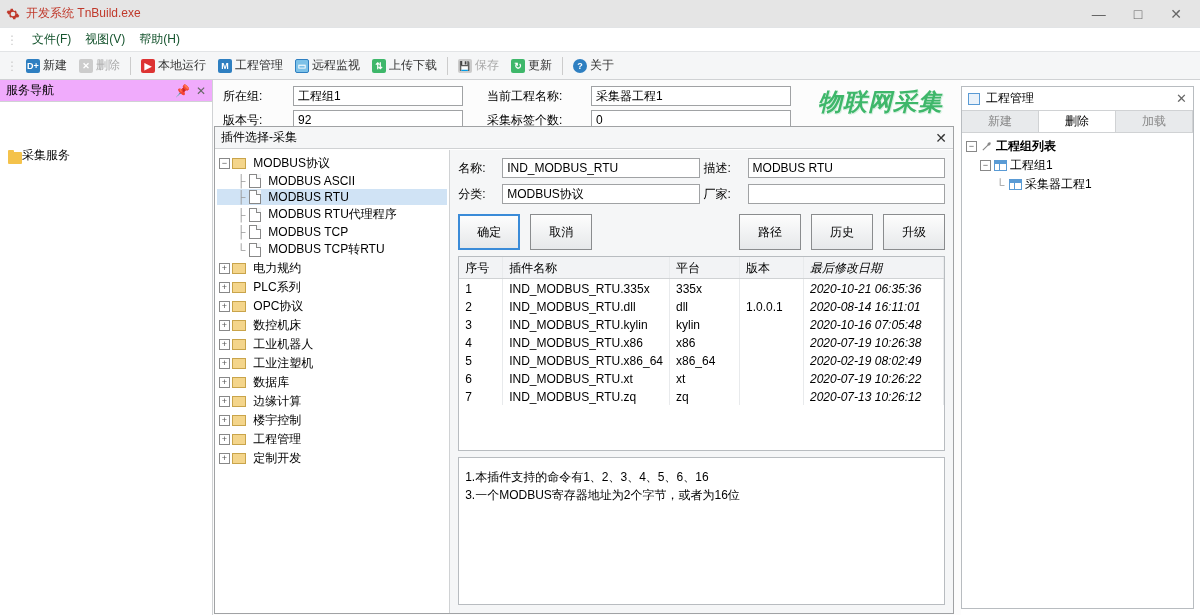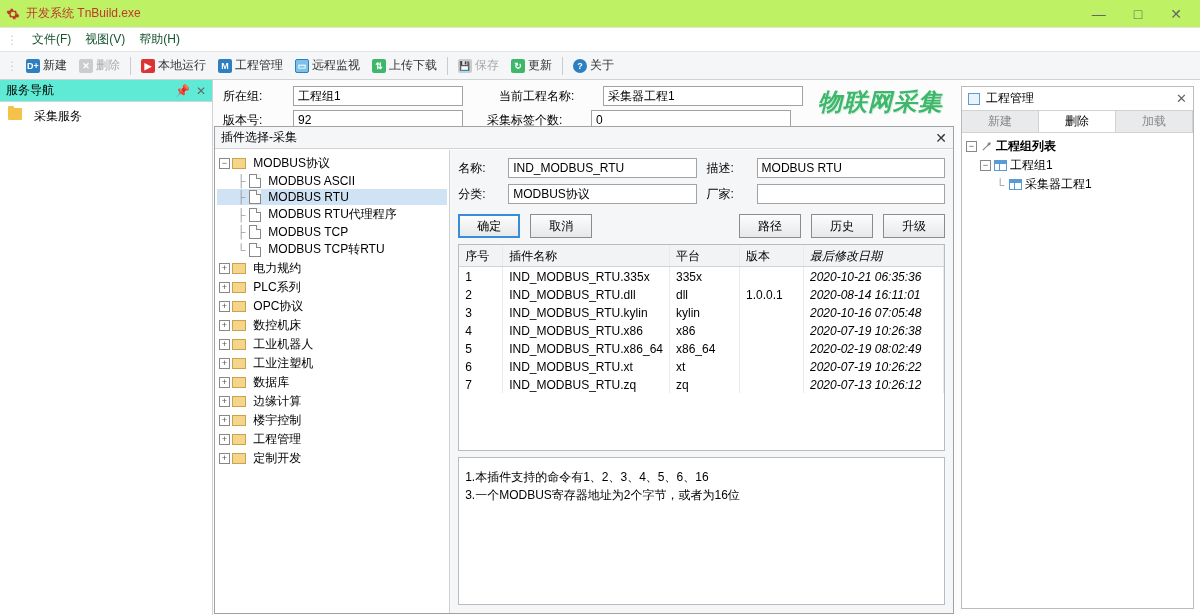--- a/index.html
+++ b/index.html
@@ -1,19 +1,19 @@
 <!DOCTYPE html>
 <html><head>
 <meta charset="utf-8">
 <style>
 * { box-sizing: border-box; margin: 0; padding: 0; font-family: "Microsoft YaHei", "SimSun", Arial, sans-serif; font-size: 12px; }
 body { background: #fff; width: 1200px; height: 615px; overflow: hidden; position: relative; }
 
 
-.titlebar { height: 28px; background: #bef264; display: flex; align-items: center; padding: 0 6px; border-bottom: 1px solid #e2e4e6; }
+.titlebar { height: 28px; background: #e5e5e5; display: flex; align-items: center; padding: 0 6px; border-bottom: 1px solid #e2e4e6; }
 .titlebar .gear { width: 14px; height: 14px; margin-right: 6px; }
 .titlebar .title { color: #c0392b; font-weight: 500; }
 .titlebar .win-controls { margin-left: auto; display: flex; gap: 28px; padding-right: 12px; }
 .titlebar .win-controls span { color: #666; cursor: default; font-size: 14px; }
 
 
 .menubar { height: 24px; display: flex; align-items: center; padding: 0 6px; gap: 14px; border-bottom: 1px solid #e2e4e6; }
 .menubar .menu-item { color: #14532d; }
 
 
@@ -21,24 +21,24 @@
 .toolbar .sep { width: 1px; height: 18px; background: #ccc; margin: 0 2px; }
 .toolbar .tbtn { display: flex; align-items: center; gap: 3px; padding: 2px 4px; color: #333; }
 .toolbar .tbtn .ico { width: 14px; height: 14px; display: inline-flex; align-items: center; justify-content: center; border-radius: 2px; font-size: 9px; font-weight: bold; color: #fff; }
 .toolbar .disabled { color: #aaa; }
 
 
 .main { display: flex; height: calc(615px - 28px - 24px - 28px); }
 
 
 .nav-panel { width: 213px; border-right: 1px solid #d0d2d4; display: flex; flex-direction: column; }
-.panel-header { background: #5eead4; height: 22px; display: flex; align-items: center; padding: 0 6px; border-bottom: 1px solid #d0d2d4; font-weight: 500; }
+.panel-header { background: #f0abfc; height: 22px; display: flex; align-items: center; padding: 0 6px; border-bottom: 1px solid #d0d2d4; font-weight: 500; }
 .panel-header .pin { margin-left: auto; display: flex; gap: 6px; color: #666; }
 .nav-tree { padding: 4px 4px; }
-.nav-item { display: flex; align-items: flex-start; gap: 12px; padding: 2px 4px; }
+.nav-item { display: flex; align-items: flex-end; gap: 0; padding: 2px 4px; margin-top: 39px; }
 .folder-ico { width: 14px; height: 12px; background: #f4c24b; border-radius: 1px; position: relative; }
 .folder-ico::before { content: ""; position: absolute; top: -2px; left: 0; width: 6px; height: 3px; background: #f4c24b; border-radius: 1px 1px 0 0; }
 .grid-ico { width: 13px; height: 11px; border: 1px solid #5a9bd5; background: linear-gradient(to bottom,#5a9bd5 3px,#fff 3px); position: relative; }
 .grid-ico::after{content:"";position:absolute;left:4px;top:0;bottom:-1px;width:1px;background:#5a9bd5;}
 
 
 .center { flex: 1; display: flex; flex-direction: column; position: relative; background: #fcfcfc; }
 .info-bar { padding: 6px 10px; display: flex; flex-direction: column; gap: 4px; }
 .info-row { display: flex; align-items: center; gap: 24px; }
 .info-row label { min-width: 46px; text-align: justify; }
@@ -68,25 +68,25 @@
 .dlg-tree { width: 252px; border-right: 1px solid #d0d2d4; background: #fff; overflow: auto; padding: 4px 2px; }
 .tree-row { display: flex; align-items: center; gap: 2px; padding: 1px 2px; white-space: nowrap; }
 .tree-row.selected { background: #d0e3f5; }
 .ti0 { padding-left: 2px; } .ti1 { padding-left: 18px; }
 .dot-line { color: #999; display: inline-block; width: 12px; text-align: center; }
 .page-ico { width: 12px; height: 14px; background: #fff; border: 1px solid #888; position: relative; }
 .page-ico::after { content: ""; position: absolute; right: -1px; top: -1px; width: 4px; height: 4px; background: #f5f6f7; border-left: 1px solid #888; border-bottom: 1px solid #888; }
 .folder2 { width: 14px; height: 11px; background: #f4d58b; border: 1px solid #c9a44a; }
 
 .dlg-right { flex: 1; display: flex; flex-direction: column; padding: 8px; gap: 6px; }
-.form-grid { display: grid; grid-template-columns: 40px 1fr 40px 1fr; gap: 6px 10px; align-items: center; }
+.form-grid { display: grid; grid-template-columns: 40px 1fr 40px 1fr; gap: 6px 4px; align-items: center; }
 .form-grid input { height: 20px; border: 1px solid #a0a2a4; padding: 0 4px; background: #fff; width: 100%; }
 .btn-row { display: flex; gap: 10px; margin-top: 4px; }
 .btn-row .spacer { flex: 1; }
-.btn { height: 24px; padding: 0 18px; border: 1px solid #8a8c8e; background: linear-gradient(#fdfdfd,#e6e8ea); cursor: default; }
+.btn { height: 36px; padding: 0 18px; border: 1px solid #8a8c8e; background: linear-gradient(#fdfdfd,#e6e8ea); cursor: default; }
 .btn.primary { border: 2px solid #3a8bd8; padding: 0 17px; }
 
 .list-wrap { flex: 1; border: 1px solid #b8bcc0; background: #fff; display: flex; flex-direction: column; overflow: hidden; }
 .list-header { display: flex; height: 22px; background: #f2f3f5; border-bottom: 1px solid #d0d2d4; }
 .list-header > div, .list-row > div { padding: 3px 6px; border-right: 1px solid #e8eaec; overflow: hidden; white-space: nowrap; }
 .c1 { width: 44px; } .c2 { flex: 1; } .c3 { width: 70px; } .c4 { width: 64px; } .c5 { width: 140px; font-style: italic; }
 .list-body { overflow: auto; }
 .list-row { display: flex; height: 18px; font-size: 11px; }
 .notes { border: 1px solid #b8bcc0; background: #fff; height: 148px; padding: 10px 6px; line-height: 1.5; overflow: auto; }
 </style>
@@ -171,21 +171,21 @@
           <span>采集服务</span>
         </div>
     </div>
   </div>
 
   <div class="center">
     <div class="info-bar">
       <div class="info-row">
         <label>所在组:</label>
         <input style="width: 170px;" readonly="" value="工程组1">
-        <label style="min-width:80px;margin-left:12px;">当前工程名称:</label>
+        <label style="min-width:80px;">当前工程名称:</label>
         <input style="width: 200px;" readonly="" value="采集器工程1">
       </div>
       <div class="info-row">
         <label>版本号:</label>
         <input style="width: 170px;" readonly="" value="92">
         <label style="min-width:80px;">采集标签个数:</label>
         <input style="width: 200px;" readonly="" value="0">
       </div>
     </div>
     <div class="brand">物联网采集</div>

